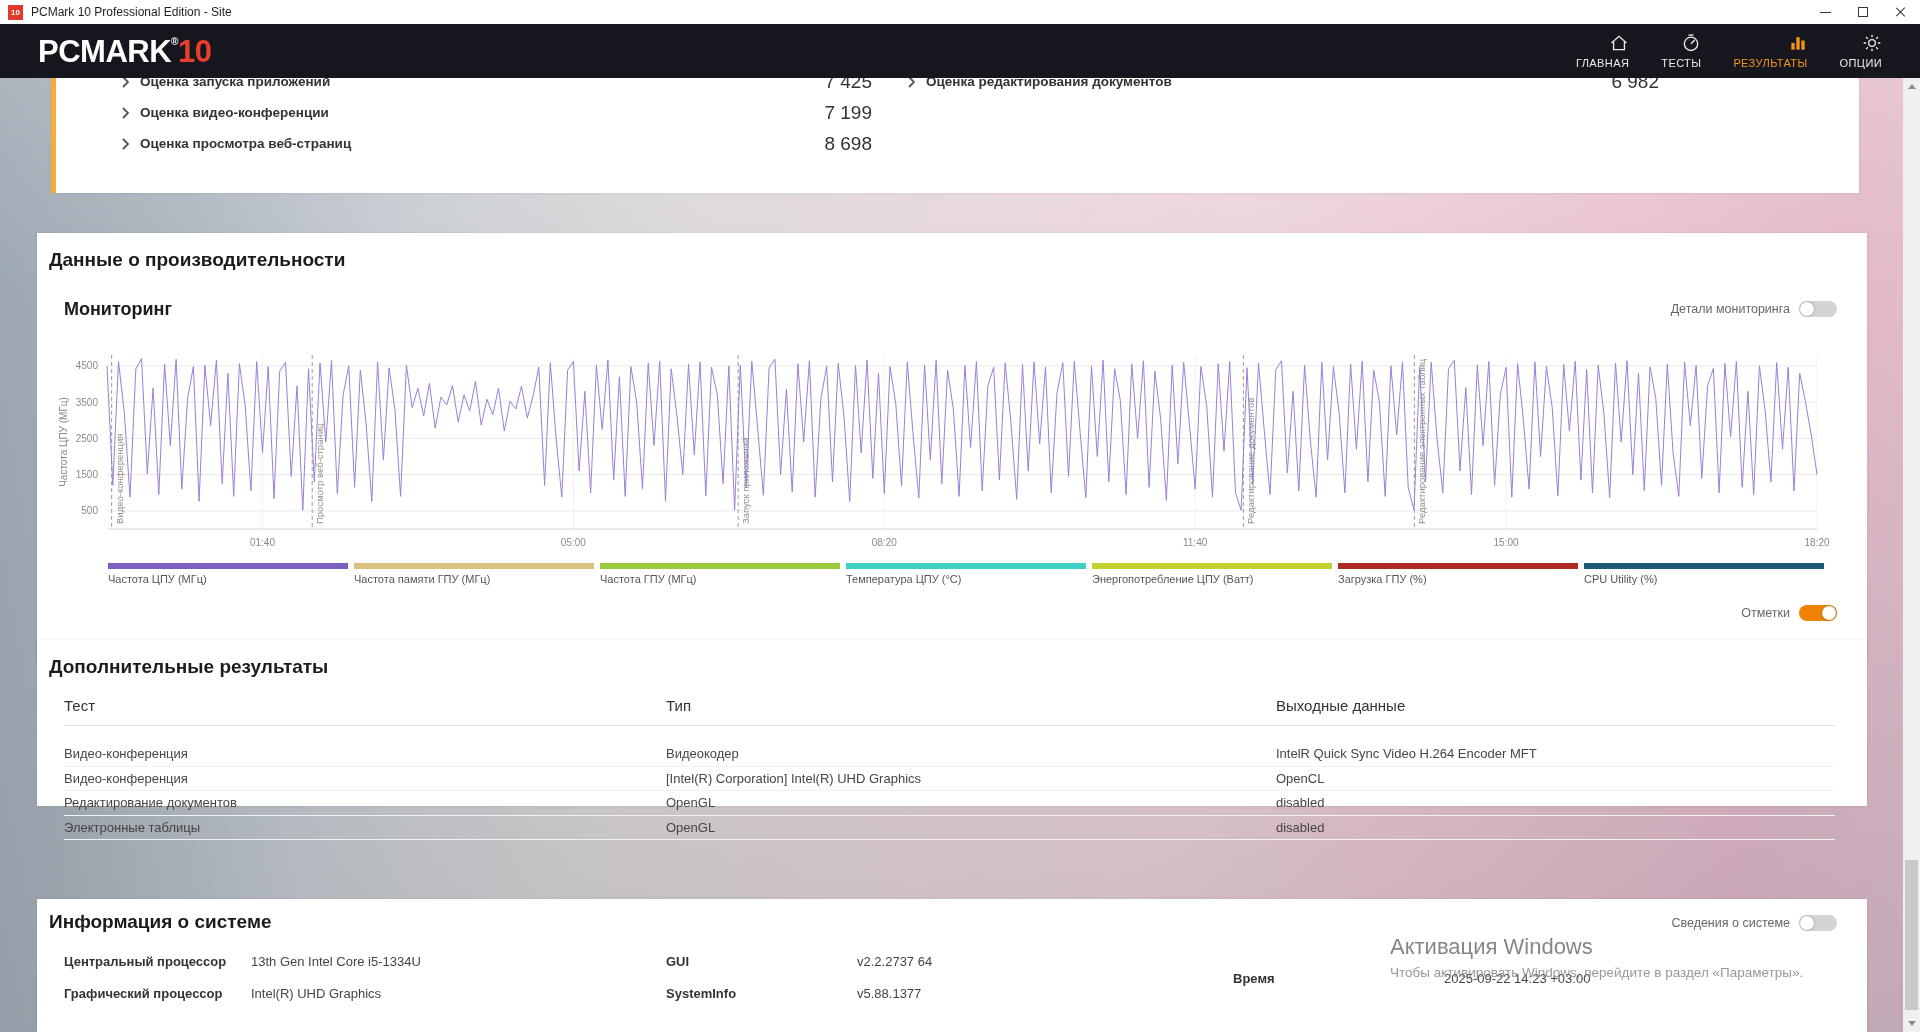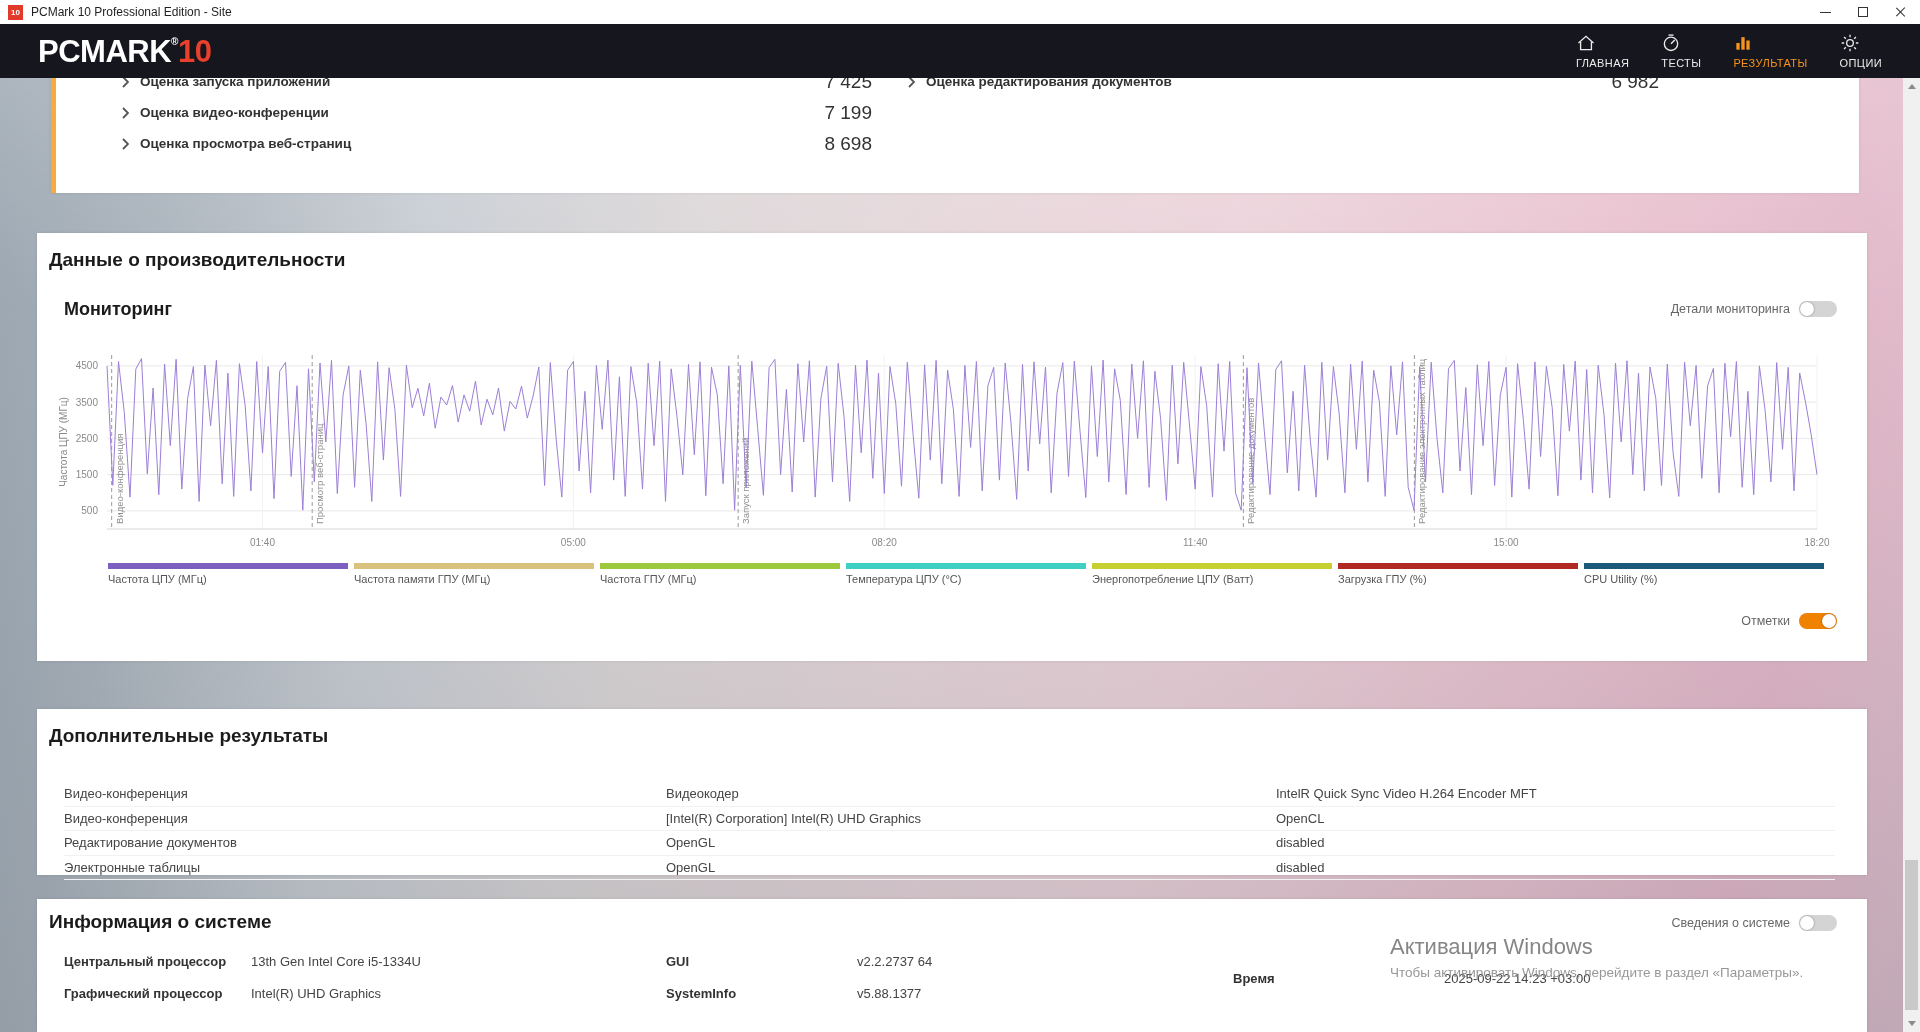--- a/index.html
+++ b/index.html
@@ -22,21 +22,21 @@
   .glyph-close { position:relative; width:12px; height:12px; }
   .glyph-close::before, .glyph-close::after { content:""; position:absolute; left:5px; top:0; width:1.4px; height:12px; background:#333; }
   .glyph-close::before { transform:rotate(45deg); }
   .glyph-close::after { transform:rotate(-45deg); }
   
   #header { position:absolute; top:24px; left:0; right:0; height:54px; background:#16161e; z-index:39; display:flex; align-items:center; padding:8px 38px; }
   .logo { display:flex; align-items:flex-start; font-weight:800; font-size:31px; letter-spacing:-.5px; color:#ffffff; line-height:1; }
   .logo-reg { font-size:10px; margin-top:1px; }
   .logo-10 { color:#e8402a; }
   .nav { margin-left:auto; display:flex; gap:32px; }
-  .nav-item { display:flex; flex-direction:column; align-items:flex-start; gap:4px; color:#ececec; font-size:11px; letter-spacing:.4px; cursor:pointer; }
+  .nav-item { display:flex; flex-direction:column; align-items:flex-end; gap:4px; color:#ececec; font-size:11px; letter-spacing:.4px; cursor:pointer; }
   .nav-item.active { color:#f7941d; }
   .nav-item svg { display:block; }
   
   .card { position:absolute; background:#fff; box-shadow:0 0 3px rgba(0,0,0,.10); }
   #card-scores { left:51px; top:56px; width:1808px; height:137px; border-left:5px solid #f8ab3c; }
   .scores-col { position:absolute; top:10px; }
   .scores-col1 { left:65px; width:751px; }
   .scores-col2 { left:851px; width:752px; }
   .score-row { height:31px; display:flex; align-items:center; gap:11px; cursor:pointer; }
   .score-label { font-size:13.5px; font-weight:600; color:#333; }
@@ -50,21 +50,21 @@
   .toggle { width:38px; height:16px; border-radius:9px; background:#d4d4d4; position:relative; cursor:pointer; flex:none; }
   .toggle .knob { position:absolute; top:1px; left:1px; width:14px; height:14px; border-radius:50%; background:#fff; box-shadow:0 0 2px rgba(0,0,0,.45); }
   .toggle.on { background:#ef8200; }
   .toggle.on .knob { left:auto; right:1px; }
   #monitor-chart { position:absolute; left:0; top:100px; }
   .legend { position:absolute; left:71px; top:330px; width:1716px; display:flex; gap:6px; }
   .legend-item { flex:1; }
   .legend-bar { height:6px; width:100%; }
   .legend-label { margin-top:4px; font-size:11px; color:#555; }
   
-  #card-add { left:37px; top:709px; width:1830px; height:166px; }
+  #card-add { left:37px; top:640px; width:1830px; height:166px; }
   .tbl { position:absolute; left:27px; top:57px; right:32px; }
   .tbl-header { display:grid; grid-template-columns:602px 610px 1fr; font-size:15px; color:#333; padding-bottom:11px; border-bottom:1px solid #e2e2e2; }
   .tbl-body { margin-top:16px; }
   .tbl-row { display:grid; grid-template-columns:602px 610px 1fr; height:24.5px; align-items:center; font-size:13px; color:#454545; border-bottom:1px solid #f2f2f2; }
   
   #card-sys { left:37px; top:899px; width:1830px; height:133px; }
   .sys-field-label { position:absolute; font-size:13px; font-weight:700; color:#333; white-space:nowrap; }
   .sys-field-value { position:absolute; font-size:13px; color:#444; white-space:nowrap; }
   
   #watermark { position:absolute; left:1390px; top:934px; z-index:20; pointer-events:none; }
@@ -185,31 +185,36 @@
       </div>
       <div class="legend-item">
         <div class="legend-bar" style="background: rgb(176, 42, 35);"></div>
         <div class="legend-label">Загрузка ГПУ (%)</div>
       </div>
       <div class="legend-item">
         <div class="legend-bar" style="background: rgb(29, 90, 122);"></div>
         <div class="legend-label">CPU Utility (%)</div>
       </div>
     </div>
-  <div class="toggle-row" style="right:30px; top:380px;">
+  <div class="toggle-row" style="right:30px; top:372px;">
     <span class="toggle-label">Отметки</span>
     <div class="toggle on">
         <div class="knob"></div>
       </div>
   </div>
 </div>
 
 <div class="card" id="card-add">
   <h2 class="section-title" style="top:16px">Дополнительные результаты</h2>
   <div class="tbl">
+    <div class="tbl-header">
+      <span>Тест</span>
+      <span>Тип</span>
+      <span>Выходные данные</span>
+    </div>
     <div class="tbl-body" id="tbl-body">
         <div class="tbl-row">
           <span>Видео-конференция</span>
           <span>Видеокодер</span>
           <span>IntelR Quick Sync Video H.264 Encoder MFT</span>
         </div>
         <div class="tbl-row">
           <span>Видео-конференция</span>
           <span>[Intel(R) Corporation] Intel(R) UHD Graphics</span>
           <span>OpenCL</span>

